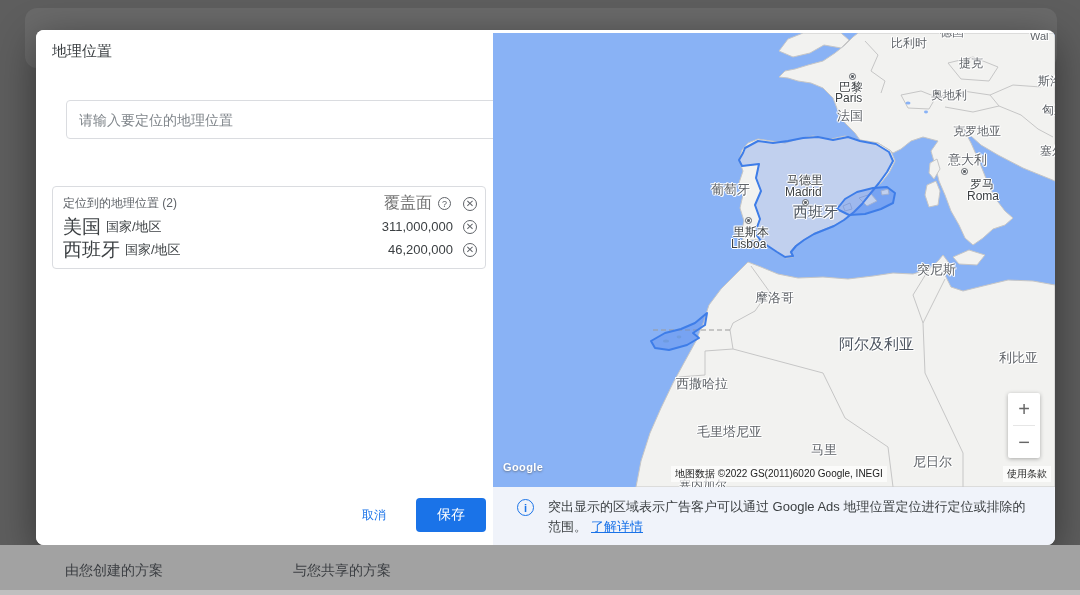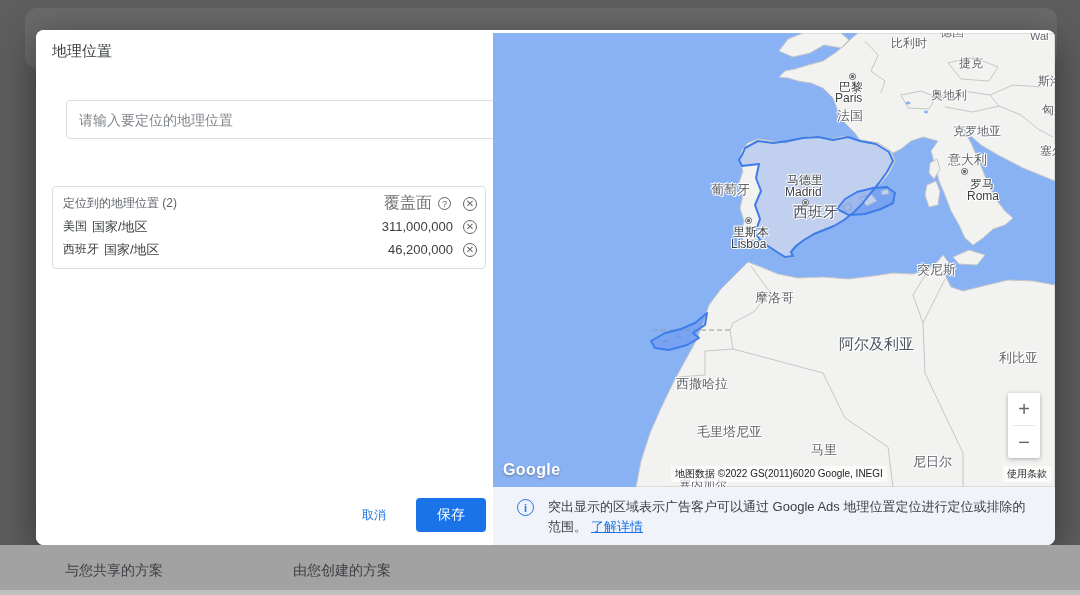--- a/index.html
+++ b/index.html
@@ -27,21 +27,21 @@
   .left-panel { position:absolute; left:0; top:0; width:457px; height:515px; background:#fff; }
   .dlg-title { position:absolute; left:16px; top:12px; font-size:15px; color:#3c4043; }
   .search-box { position:absolute; left:30px; top:70px; width:434px; height:39px;
     border:1px solid #dadce0; border-radius:4px; padding:0 12px; font-size:14px;
     color:#202124; outline:none; font-family:inherit; }
   .search-box::placeholder { color:#80868b; }
 
   .targets { position:absolute; left:16px; top:156px; width:434px;
     border:1px solid #dadce0; border-radius:4px; padding:5px 8px 7px 10px; }
   .t-row { display:flex; align-items:center; height:23px; }
-  .t-row .name { font-size:12px; color:#3c4043; }
+  .t-row .name { font-size:19px; color:#3c4043; }
   .t-row .type { font-size:13px; color:#3c4043; margin-left:5px; }
   .t-row .spacer { flex:1; }
   .t-row .reach { font-size:13px; color:#3c4043; margin-right:10px; }
   .t-head .h-label { font-size:12px; color:#5f6368; }
   .t-head .reach-h { font-size:16px; color:#737373; margin-right:6px; }
   .help-icon { width:13px; height:13px; border:1.2px solid #5f6368; border-radius:50%;
     font-size:9px; color:#5f6368; display:inline-flex; align-items:center; justify-content:center;
     margin-right:12px; cursor:pointer; }
   .x-icon { width:14px; height:14px; border:1.3px solid #5f6368; border-radius:50%;
     font-size:10px; line-height:1; color:#5f6368; display:inline-flex; align-items:center;
@@ -62,21 +62,21 @@
     pointer-events:none; }
   .map-label.lg { font-size:13px; }
   .map-label.xl { font-size:15px; color:#4d5560; }
   .map-label.city { color:#3c4043; }
   .map-label.latin { font-size:11px; }
   .city-marker { position:absolute; width:7px; height:7px; border:1.6px solid #5f6368;
     border-radius:50%; background:#fff; pointer-events:none; }
   .city-marker::after { content:""; position:absolute; left:1.2px; top:1.2px; width:2.6px;
     height:2.6px; border-radius:50%; background:#5f6368; }
 
-  .gmap-logo { position:absolute; left:10px; top:428px; font-size:16px; font-weight:bold;
+  .gmap-logo { position:absolute; left:10px; top:428px; font-size:11px; font-weight:bold;
     color:#fff; letter-spacing:.4px; text-shadow:0 1px 2px rgba(68,68,68,.55); pointer-events:none; }
   .attribution { position:absolute; top:433px; left:178px; font-size:10px; color:#222;
     background:rgba(255,255,255,.65); padding:1px 4px; white-space:nowrap; }
   .terms { position:absolute; top:433px; right:4px; font-size:10px; color:#222;
     background:rgba(255,255,255,.65); padding:1px 4px; cursor:pointer; white-space:nowrap; }
   .zoom-ctl { position:absolute; left:515px; top:360px; width:32px; height:65px; background:#fff;
     border-radius:2px; box-shadow:0 1px 4px rgba(0,0,0,.3); display:flex; flex-direction:column; }
   .zoom-btn { flex:1; border:none; background:none; font-size:20px; color:#666; cursor:pointer;
     font-family:inherit; line-height:1; }
   .zoom-div { height:1px; background:#e6e6e6; margin:0 5px; }
@@ -250,19 +250,19 @@
 
     <div class="info-bar">
       <span class="info-icon">i</span>
       <div class="info-text"><span>突出显示的区域表示广告客户可以通过 Google Ads 地理位置定位进行定位或排除的范围。</span><span class="info-link">了解详情</span>
       </div>
     </div>
   </div>
 
   <div class="bottom-page">
     <div class="tabs">
+      <div class="bg-tab active">由您创建的方案</div>
       <div class="bg-tab">与您共享的方案</div>
-      <div class="bg-tab active">由您创建的方案</div>
     </div>
   </div>
   <div class="bottom-strip"></div>
 
 </div>
 
 </body></html>

